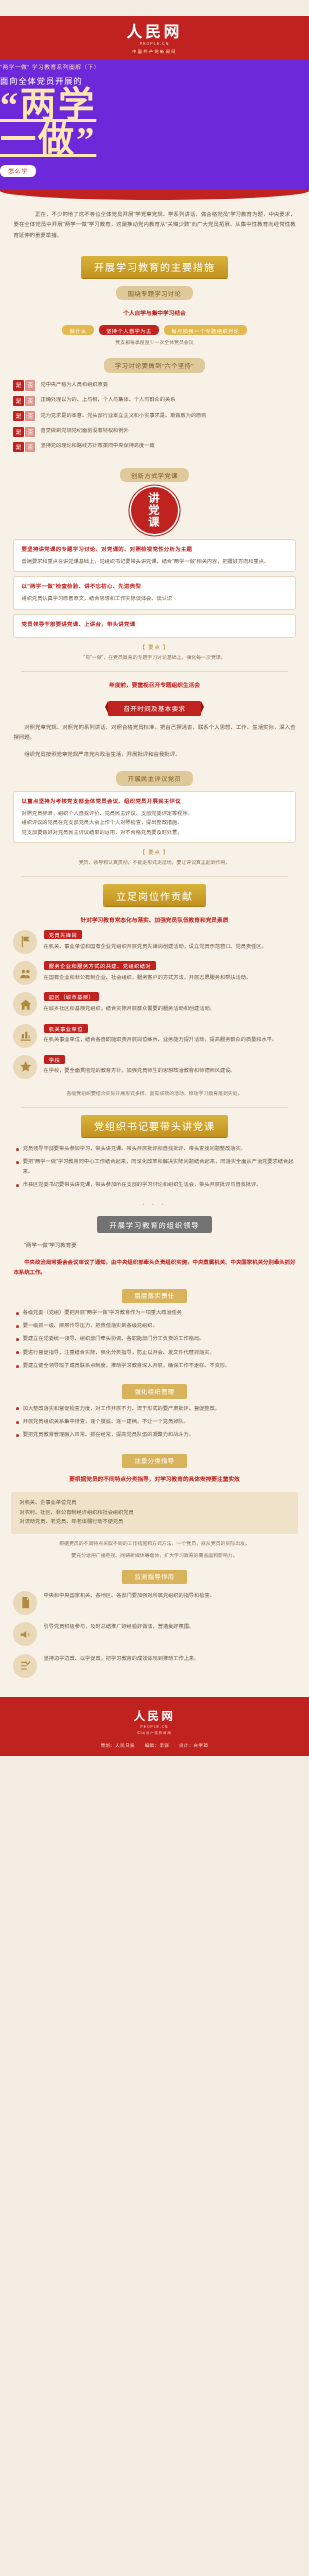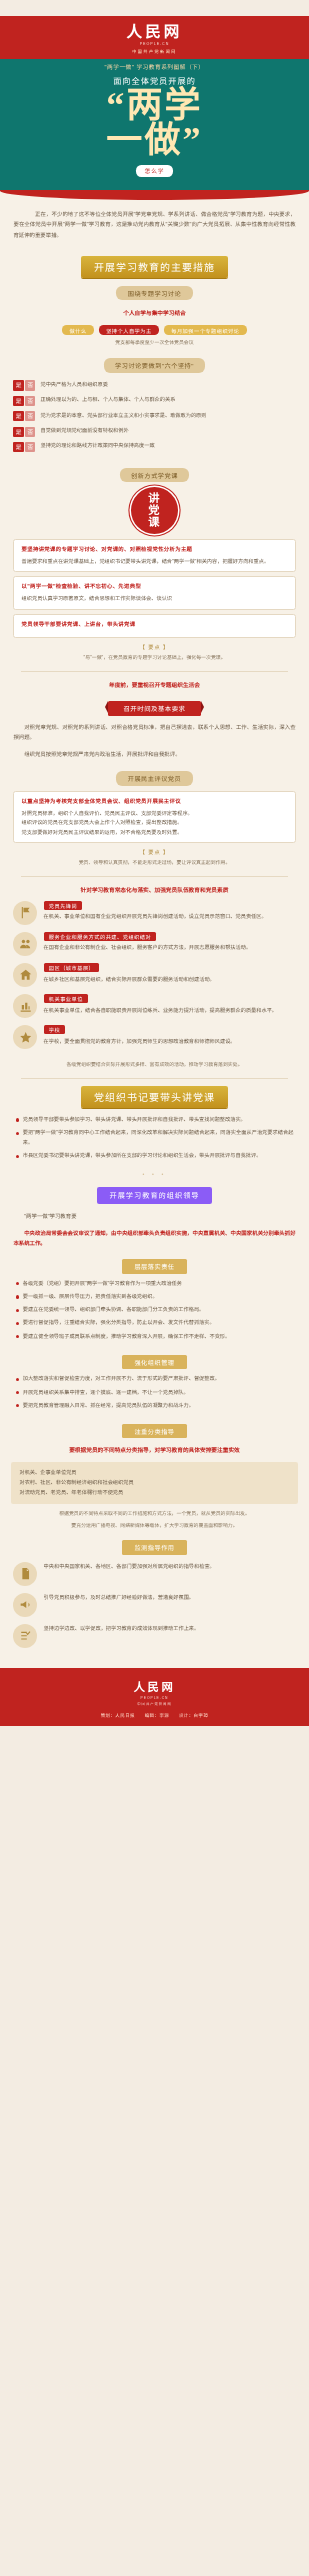--- a/index.html
+++ b/index.html
@@ -39,43 +39,44 @@
     margin-top:1.5px;
   }
   .masthead .logo-sub{
     color:#ffe9c9;
     font-size:4.1px;
     letter-spacing:1.5px;
     margin-top:2.1px;
   }
 
   .hero{
-    background:#0f766e;
+    background:#6d28d9;
     padding:3.1px 0 13.4px 0;
-    text-align:center;
+    text-align:left;
     position:relative;
   }
   .hero .kicker{
     color:#ffd9a8;
     font-size:5.7px;
     letter-spacing:0.5px;
     margin-bottom:3.1px;
   }
   .hero .line1{
     color:#fff;
     font-size:8.2px;
     letter-spacing:1px;
     margin-bottom:2.1px;
   }
   .hero .big{
     display:inline-block;
     color:#ffe7b2;
     font-family:"Liberation Serif","DejaVu Serif",serif;
     font-weight:bold;
     line-height:0.95;
+    text-decoration:underline;
   }
   .hero .big .r1{font-size:36px;letter-spacing:2.1px;display:block;}
   .hero .big .r2{font-size:36px;letter-spacing:2.1px;display:block;margin-top:1px;}
   .hero .badge{
     display:inline-block;
     margin-top:7.2px;
     background:#fff;
     color:#c0231f;
     font-size:5.7px;
     padding:1.5px 8.2px;
@@ -237,21 +238,21 @@
   
   .tan-panel{
     background:#efe2c9;margin:5.2px 11.3px;padding:6.2px 8.2px;border-radius:2.1px;
     font-size:5.2px;line-height:1.9;color:#6b5a46;text-align:justify;
   }
 
   .topic-head{
     text-align:center;margin:9.3px 0 5.2px;
   }
   .topic-head .th{
-    display:inline-block;background:#8b5cf6;color:#fff;font-size:7.2px;
+    display:inline-block;background:#737373;color:#fff;font-size:7.2px;
     letter-spacing:1px;padding:3.6px 12.4px;border-radius:2.1px;
   }
 
   .goldbar{
     text-align:center;margin:7.2px 0 4.1px;
   }
   .goldbar .gb{
     display:inline-block;background:#d9b35c;color:#fff;font-size:6.2px;
     padding:2.6px 12.4px;border-radius:1.5px;letter-spacing:0.5px;
   }
@@ -406,20 +407,23 @@
     <div class="ch">以重点坚持为考核党支部全体党员会议、组织党员开展民主评议</div>
     <div>对照党员标准，组织个人自我评价、党员民主评议、支部党委评定等程序。</div>
     <div>组织评议的党员在党支部党员大会上作个人对照检查，提出整改措施。</div>
     <div>党支部要做好对党员民主评议结果的运用，对不合格党员要及时处置。</div>
   </div>
   <div class="dash">【 要点 】</div>
   <div class="note">党员、领导和认真贯彻，不能走形式走过场，要让评议真正起到作用。</div>
 
   <div class="soft-sep"></div>
 
+  <div class="section-title">
+    <span class="tt">立足岗位作贡献</span>
+  </div>
   <div class="hl-line">针对学习教育常态化与落实、加强党员队伍教育和党员素质</div>
 
   <div class="icon-rows">
 
     <div class="icon-row">
       <div class="ico">
         <svg viewBox="0 0 24 24">
             <path d="M5 2h2v20H5zM8 3h11l-3 4 3 4H8z"></path>
           </svg>
       </div>

